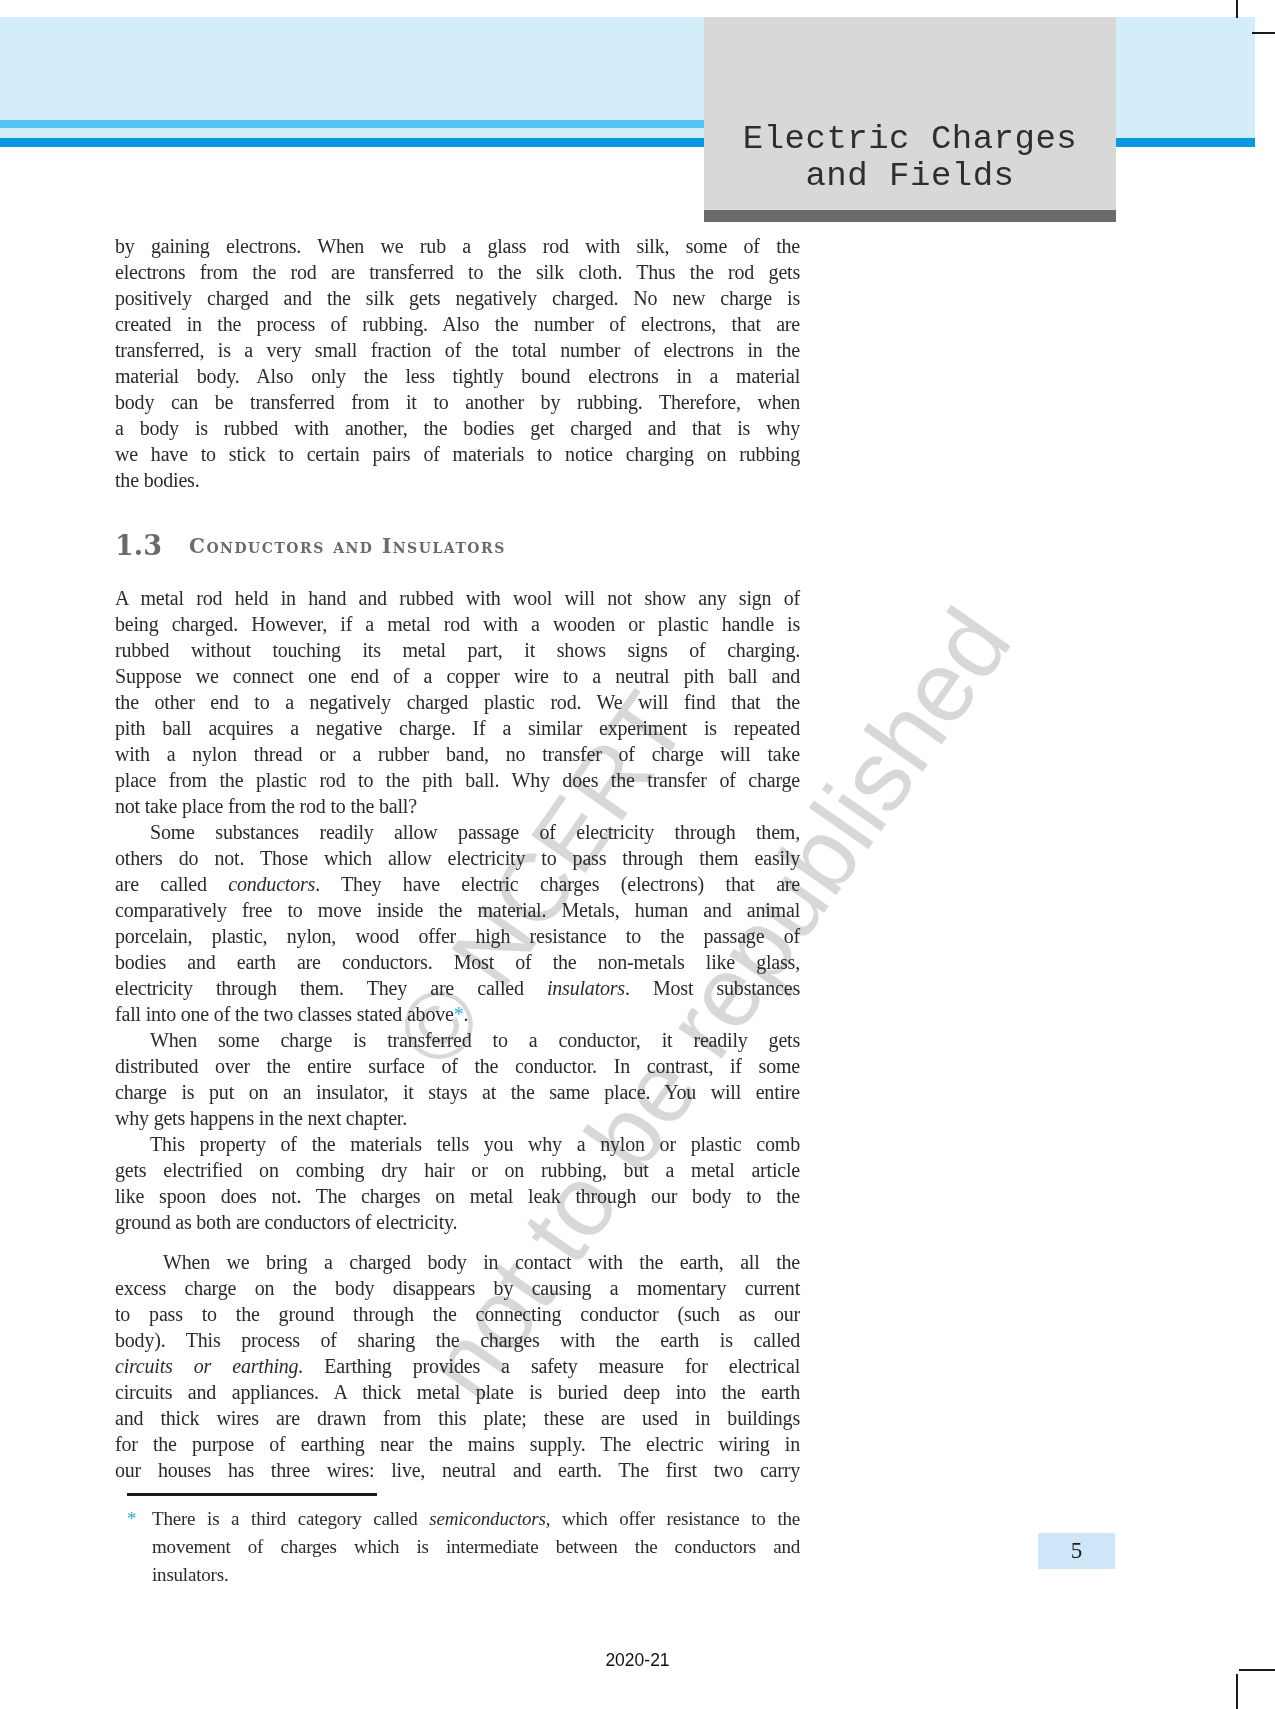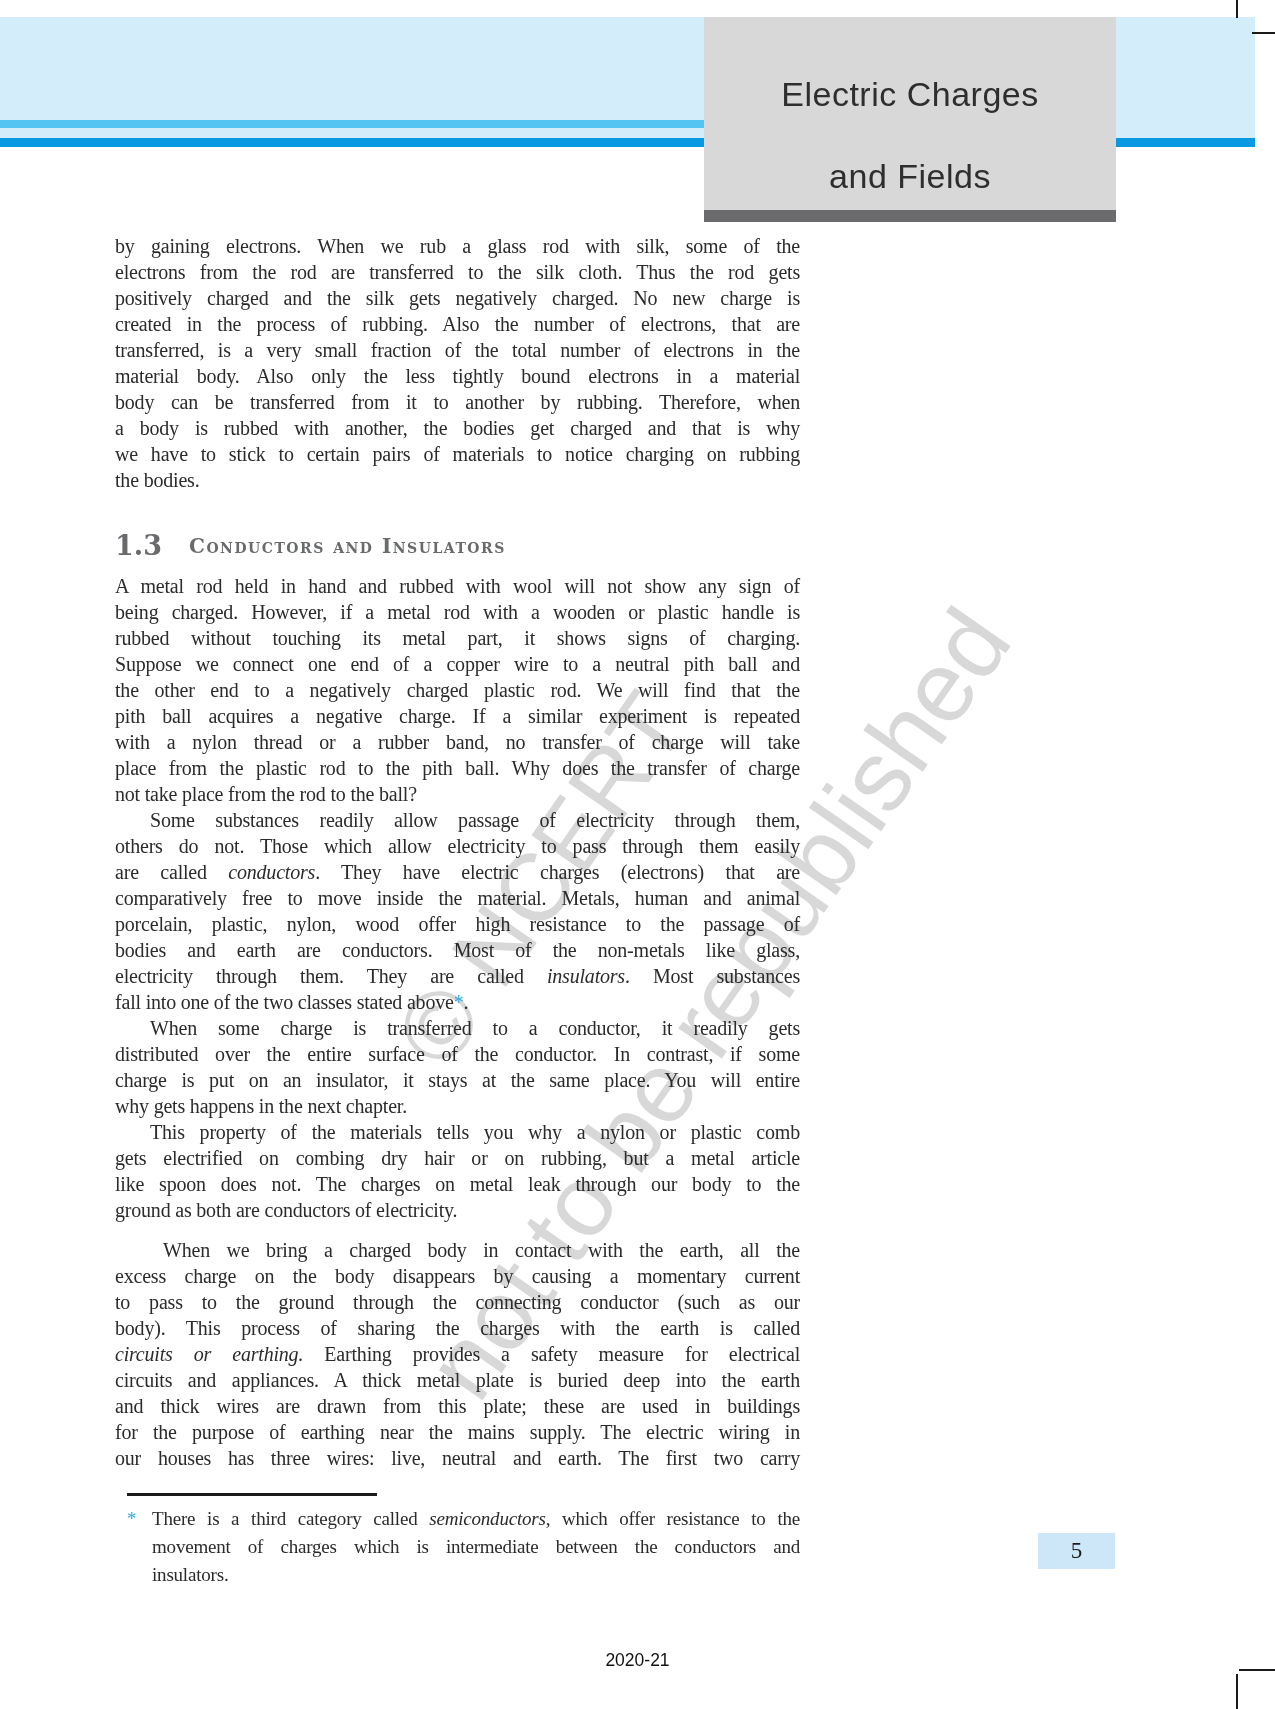--- a/index.html
+++ b/index.html
@@ -7,22 +7,22 @@
         font-family:"Liberation Serif",serif;}
 
   
   .band-light{position:absolute;left:0;top:17px;width:1255px;height:121px;background:#d4edfb;z-index:1;}
   .stripe-mid{position:absolute;left:0;top:120px;width:704px;height:8px;background:#54c5f2;z-index:2;}
   .stripe-dark{position:absolute;left:0;top:138px;width:1255px;height:9px;background:#0999e2;z-index:2;}
 
   
   .chapter-box{position:absolute;left:704px;top:17px;width:412px;height:205px;background:#d8d8d8;
                display:flex;flex-direction:column;justify-content:flex-end;align-items:center;z-index:3;}
-  .chapter-title{font-family:Liberation Sans, sans-serif;font-size:34px;line-height:37px;
-                 color:#2e2e2e;letter-spacing:0.5px;text-align:center;margin-top:45px;}
+  .chapter-title{font-family:Liberation Mono, monospace;font-size:34px;line-height:37px;
+                 color:#2e2e2e;letter-spacing:0.5px;text-align:center;}
   .chapter-bar{width:100%;height:12px;background:#6b6b6d;margin-top:15px;}
 
   
   .mark{position:absolute;background:#1a1a1a;z-index:4;}
   .mark-tr-v{left:1236px;top:0;width:2px;height:18px;}
   .mark-tr-h{left:1252px;top:32px;width:23px;height:2px;}
   .mark-br-h{left:1239px;top:1669px;width:36px;height:2px;}
   .mark-br-v{left:1236px;top:1674px;width:2px;height:35px;}
 
   
@@ -33,21 +33,21 @@
   .wm-line2{font-size:100px;line-height:1.1;margin-top:108px;white-space:nowrap;}
 
   
   .content{position:absolute;left:115px;top:233px;width:685px;color:#2b2b2b;
            font-size:20px;line-height:26px;letter-spacing:-0.2px;z-index:5;}
   .line{text-align:justify;text-align-last:justify;}
   .line.endline{text-align-last:left;}
   .line i{font-style:italic;}
   .fnmark{color:#2aa9e1;}
 
-  .section-heading{margin:34px 0 8px 0;display:flex;align-items:center;
+  .section-heading{margin:34px 0 20px 0;display:flex;align-items:center;
                    color:#696a6c;font-weight:bold;font-family:"DejaVu Serif",serif;
                    line-height:38px;letter-spacing:0;}
   .section-number{font-size:27px;}
   .section-title{font-size:20px;font-variant:small-caps;letter-spacing:1.5px;margin-left:27px;}
 
   
   .footnote{position:absolute;left:115px;top:1493px;width:685px;z-index:5;color:#2b2b2b;}
   .fn-rule{width:250px;height:3px;background:#1a1a1a;margin-left:12px;margin-bottom:9px;}
   .fn-row{display:flex;font-size:19px;line-height:28px;}
   .fn-marker{width:37px;padding-left:12px;box-sizing:border-box;color:#2aa9e1;font-size:19px;}

